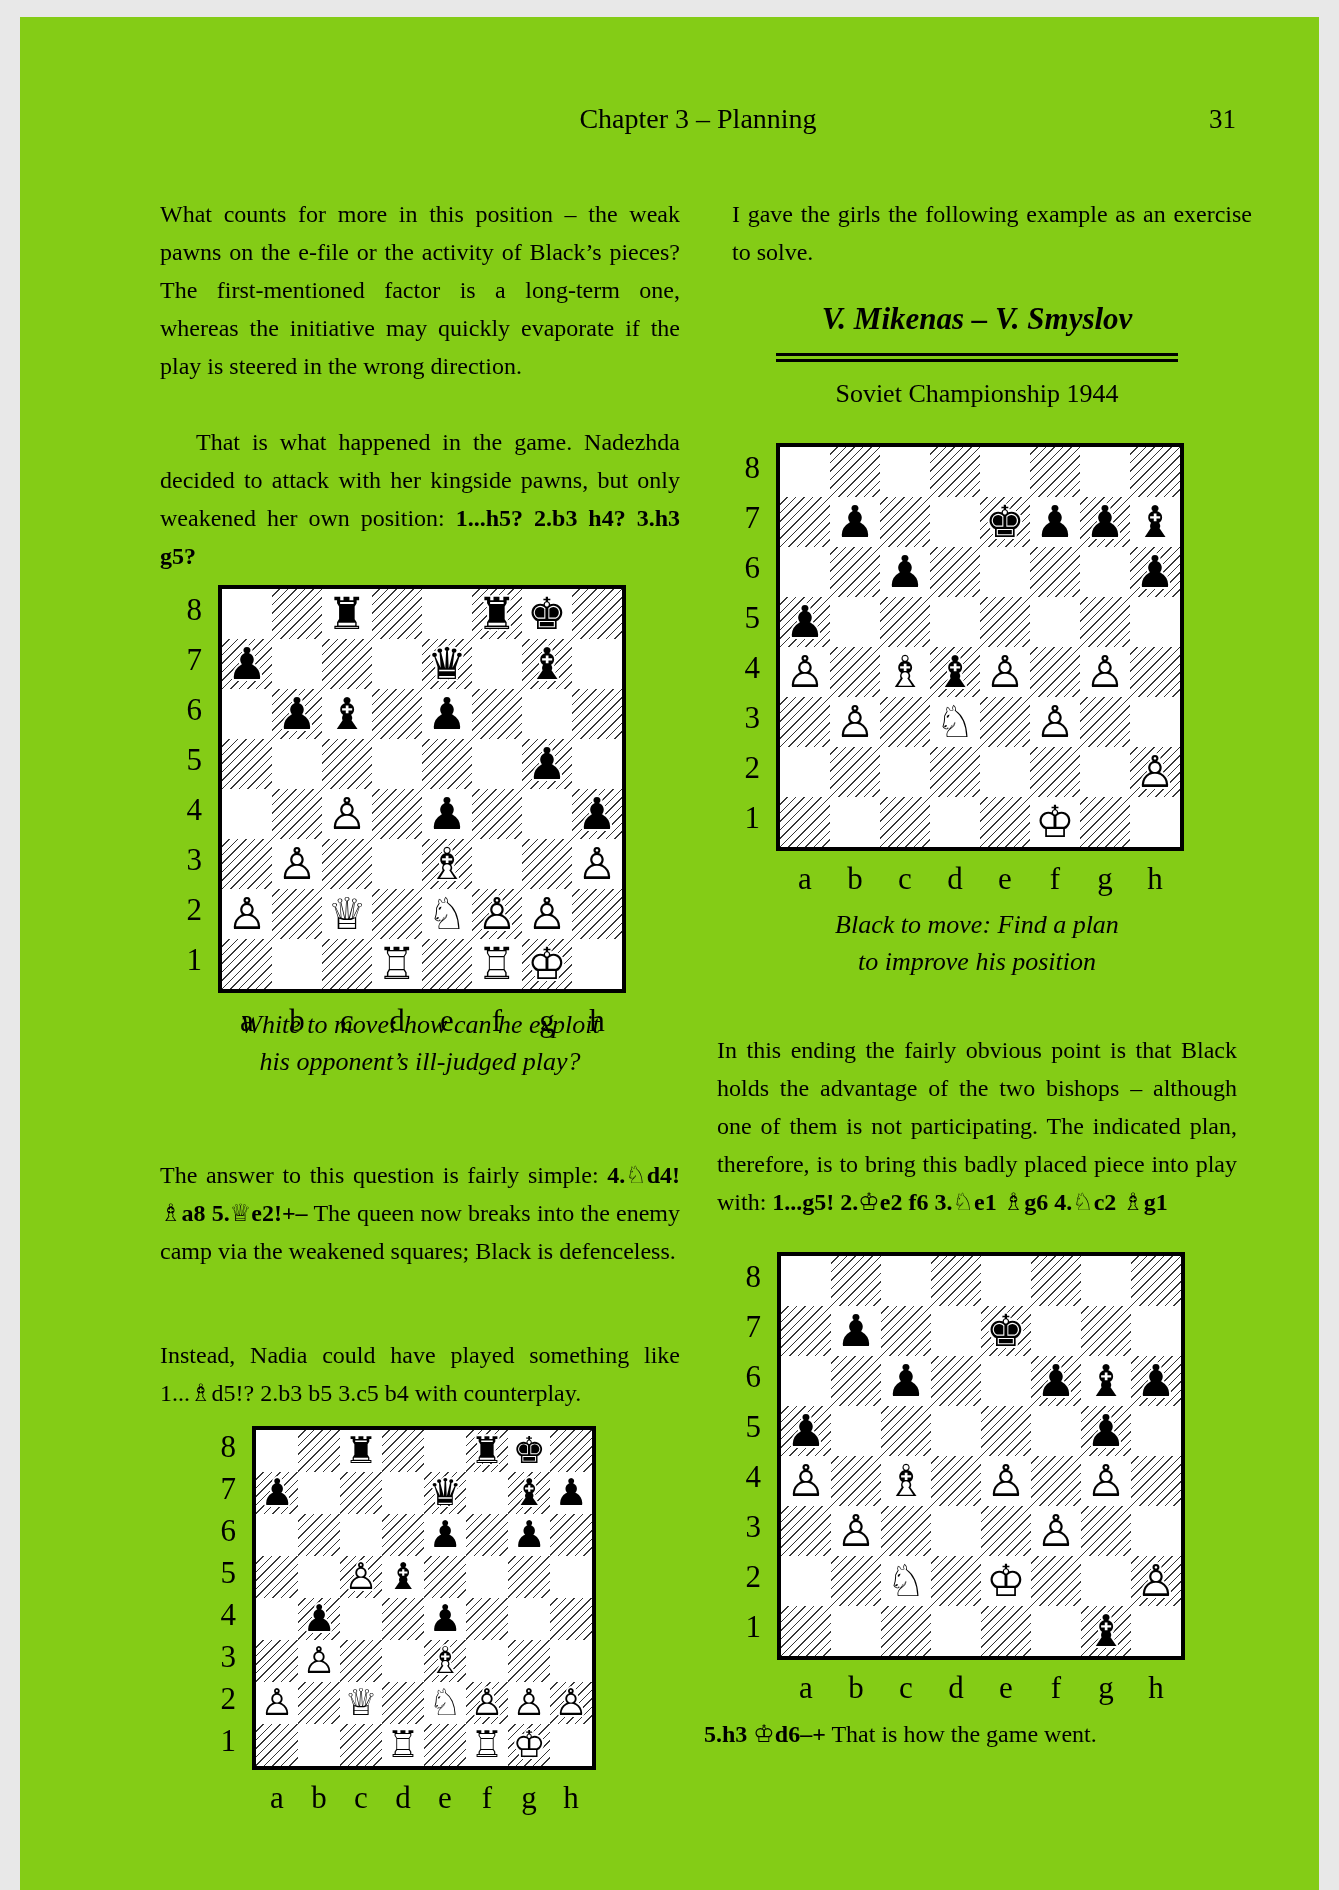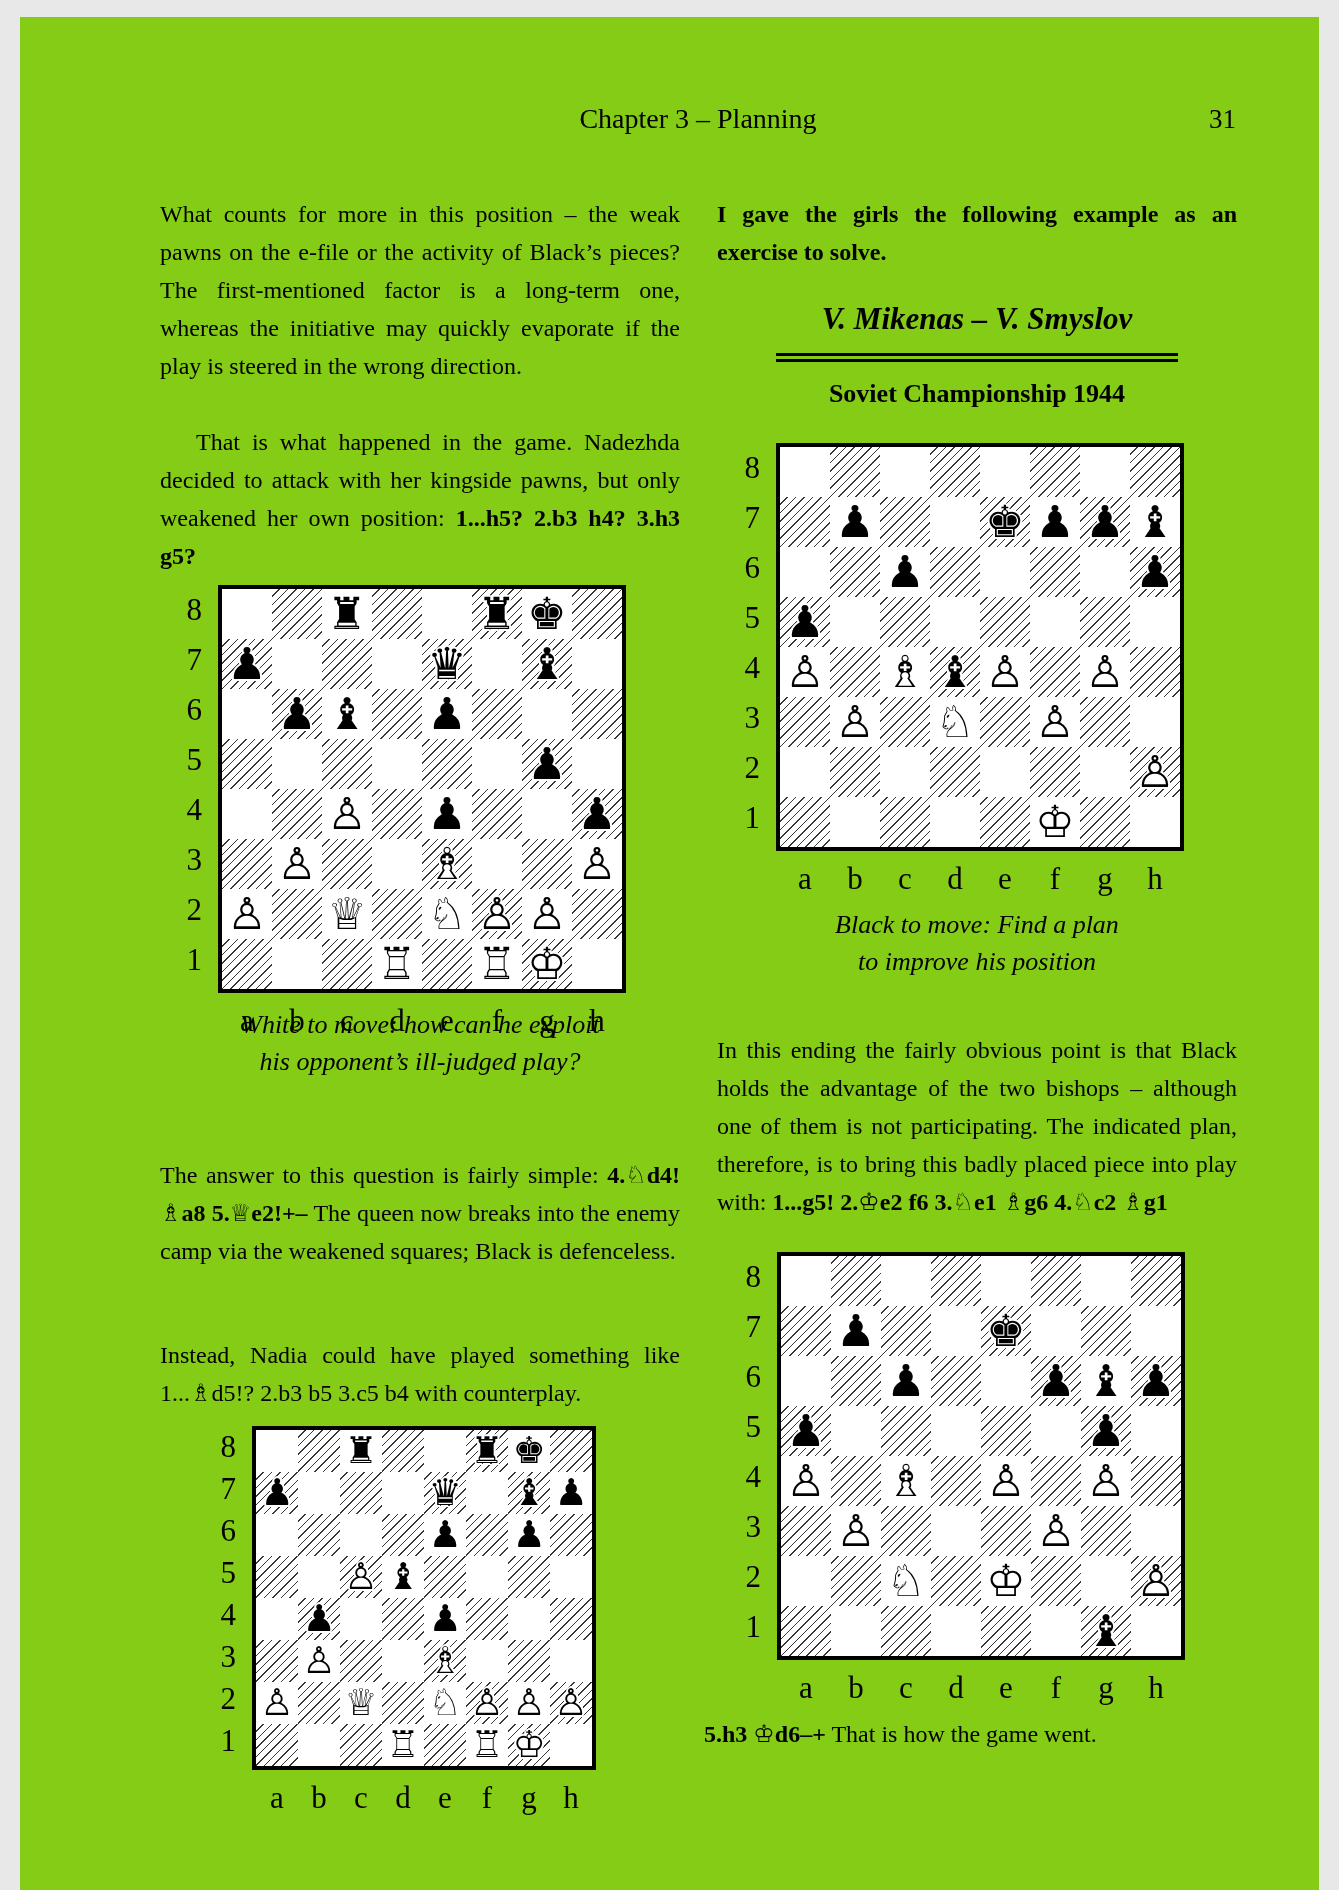--- a/index.html
+++ b/index.html
@@ -19,21 +19,21 @@
   
   .body-par { font-size:24px; line-height:38px; text-align:justify; margin:0;
               font-family:"Liberation Serif","DejaVu Sans",serif; }
   .indent { text-indent:36px; }
   .mv { font-weight:bold; }
 
   .caption { font-size:26px; line-height:37px; font-style:italic; text-align:center; }
 
   .game-heading { font-size:31px; font-weight:bold; text-align:center; line-height:38px; }
   .double-rule { height:3px; border-top:3px solid #000; border-bottom:3px solid #000; }
-  .game-sub { font-size:26px; text-align:center; line-height:34px;font-weight:bold; }
+  .game-sub { font-size:26px; text-align:center; line-height:34px; }
 
   
   .diagram { display:block; }
   .dg1 { left:148px; top:568px; --sq:50px; }
   .dg2 { left:182px; top:1409px; --sq:42px; }
   .dg3 { left:706px; top:426px; --sq:50px; }
   .dg4 { left:707px; top:1235px; --sq:50px; }
 
   .dg-top { display:flex; }
   .dg-ranks { display:flex; flex-direction:column; width:50px; }
@@ -524,21 +524,21 @@
         <span class="flab">b</span>
         <span class="flab">c</span>
         <span class="flab">d</span>
         <span class="flab">e</span>
         <span class="flab">f</span>
         <span class="flab">g</span>
         <span class="flab">h</span>
       </div>
     </div>
 
-  <p class="abs body-par" style="left:697px; top:178px; width:520px;font-weight:bold;">I gave the girls the following example as an exercise to solve.</p>
+  <p class="abs body-par" style="left:712px; top:178px; width:520px;">I gave the girls the following example as an exercise to solve.</p>
 
   <div class="abs game-heading" style="left:697px; top:283px; width:520px;font-style:italic;">V. Mikenas – V. Smyslov</div>
 
   <div class="abs double-rule" style="left:756px; top:336px; width:402px;"></div>
 
   <div class="abs game-sub" style="left:697px; top:360px; width:520px;">Soviet Championship 1944</div>
 
   <div class="abs diagram dg3">
       <div class="dg-top">
         <div class="dg-ranks">

